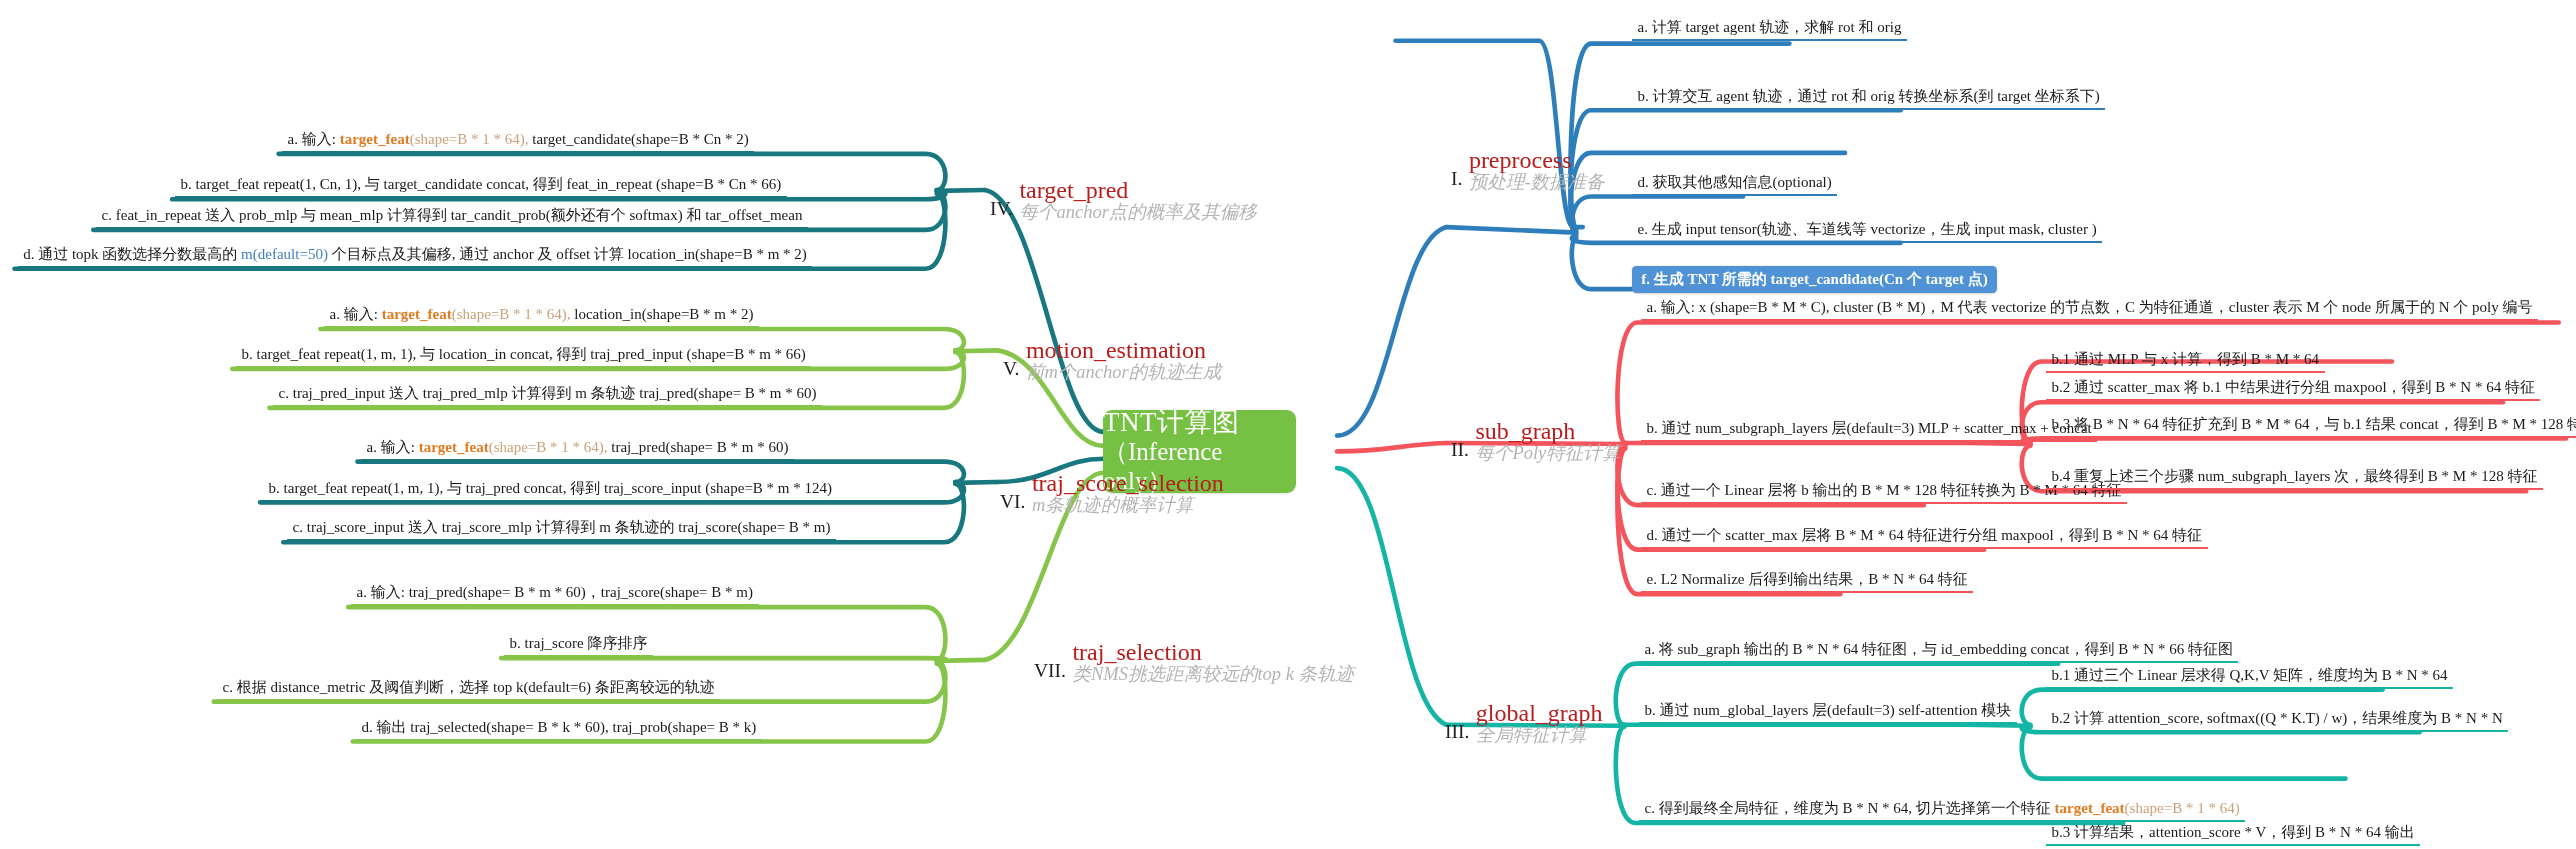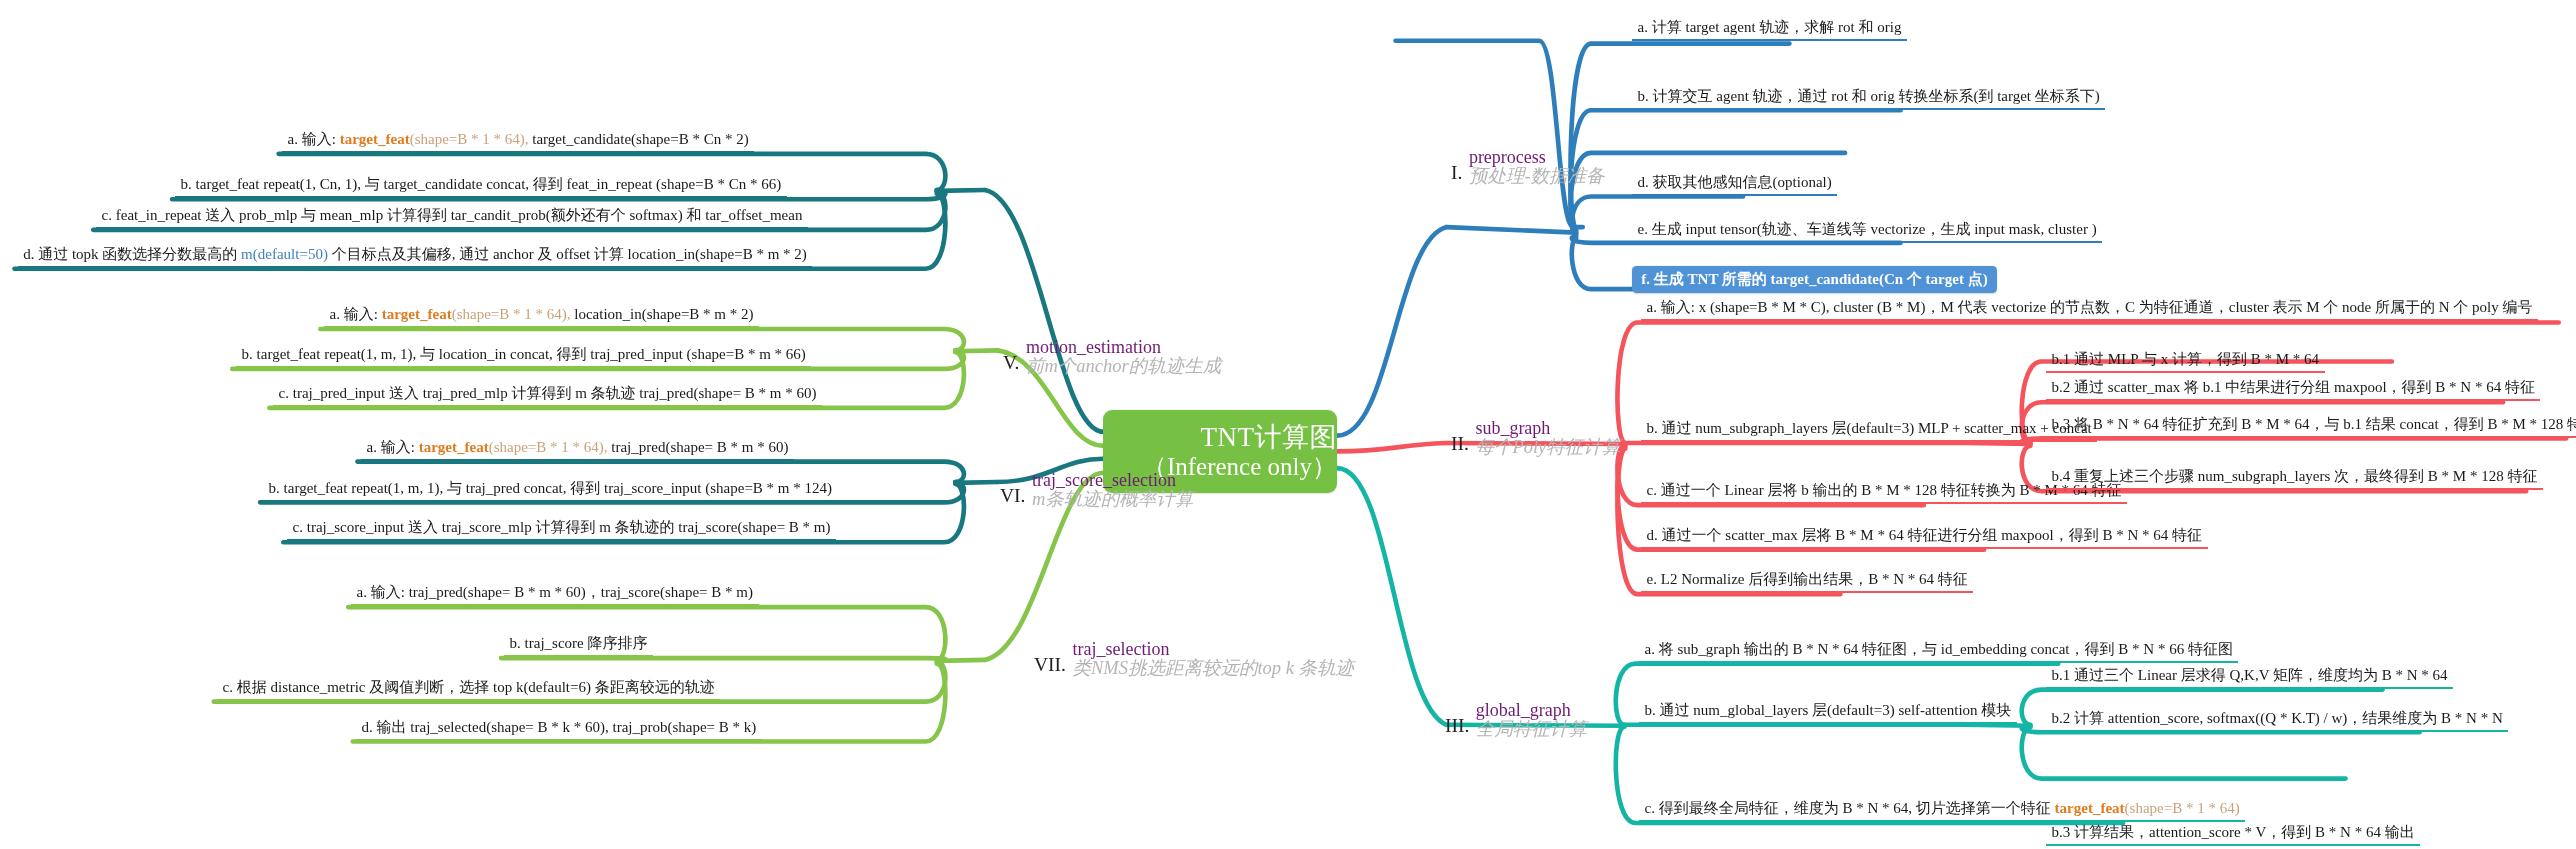--- a/index.html
+++ b/index.html
@@ -8,34 +8,34 @@
     width:2576px;height:849px;position:relative;overflow:hidden;
     font-family:"Liberation Serif","DejaVu Serif",serif;
     color:#1a1a1a;
   }
   #canvas{position:absolute;left:0;top:0;width:2576px;height:849px;}
   svg.links{position:absolute;left:0;top:0;width:2576px;height:849px;pointer-events:none;}
 
   
   .root-node{
     position:absolute;
-    left:1103px;top:410px;width:234px;height:83px;
+    left:1103px;top:410px;width:193px;height:83px;
     background:#76c043;border-radius:9.3px;
-    display:flex;flex-direction:column;align-items:flex-end;justify-content:center;
+    display:flex;flex-direction:column;align-items:flex-start;justify-content:center;
     color:#ffffff;box-sizing:border-box;
     box-shadow:0 0.9px 1.9px rgba(0,0,0,.12);
   }
   .root-node .l1{font-size:27px;line-height:1.15;letter-spacing:0.5px;}
   .root-node .l2{font-size:25px;line-height:1.15;}
 
   
   .branch{position:absolute;display:flex;align-items:flex-start;white-space:nowrap;}
   .branch .num{font-size:19.5px;color:#222;margin-right:6.5px;align-self:flex-end;padding-bottom:2.8px;}
   .branch .titles{display:flex;flex-direction:column;line-height:1.05;}
-  .branch .tmain{font-size:18px;color:#701a75;}
+  .branch .tmain{font-size:24px;color:#b91c1c;}
   .branch .tsub{font-size:18.5px;color:#b4b4b4;font-style:italic;}
 
   
   .leaf{
     position:absolute;white-space:nowrap;font-size:15px;line-height:1.25;
     padding:0.9px 5.6px 2.8px 5.6px;box-sizing:border-box;
   }
   .leaf .hl{color:#e07b20;font-weight:bold;}
   .leaf .hl-dim{color:#c9a27a;}
   .leaf .hl-blue{color:#3f7fc1;}
@@ -149,20 +149,27 @@
   </div>
 
   <div class="branch" style="left:1445px;top:701px;">
     <span class="num">III.</span>
     <span class="titles">
       <span class="tmain">global_graph</span>
       <span class="tsub">全局特征计算</span>
     </span>
   </div>
 
+  <div class="branch" style="left:990px;top:178px;">
+    <span class="num">IV.</span>
+    <span class="titles">
+      <span class="tmain">target_pred</span>
+      <span class="tsub">每个anchor点的概率及其偏移</span>
+    </span>
+  </div>
 
   <div class="branch" style="left:1003px;top:338px;">
     <span class="num">V.</span>
     <span class="titles">
       <span class="tmain">motion_estimation</span>
       <span class="tsub">前m个anchor的轨迹生成</span>
     </span>
   </div>
 
   <div class="branch" style="left:1000px;top:471px;">

